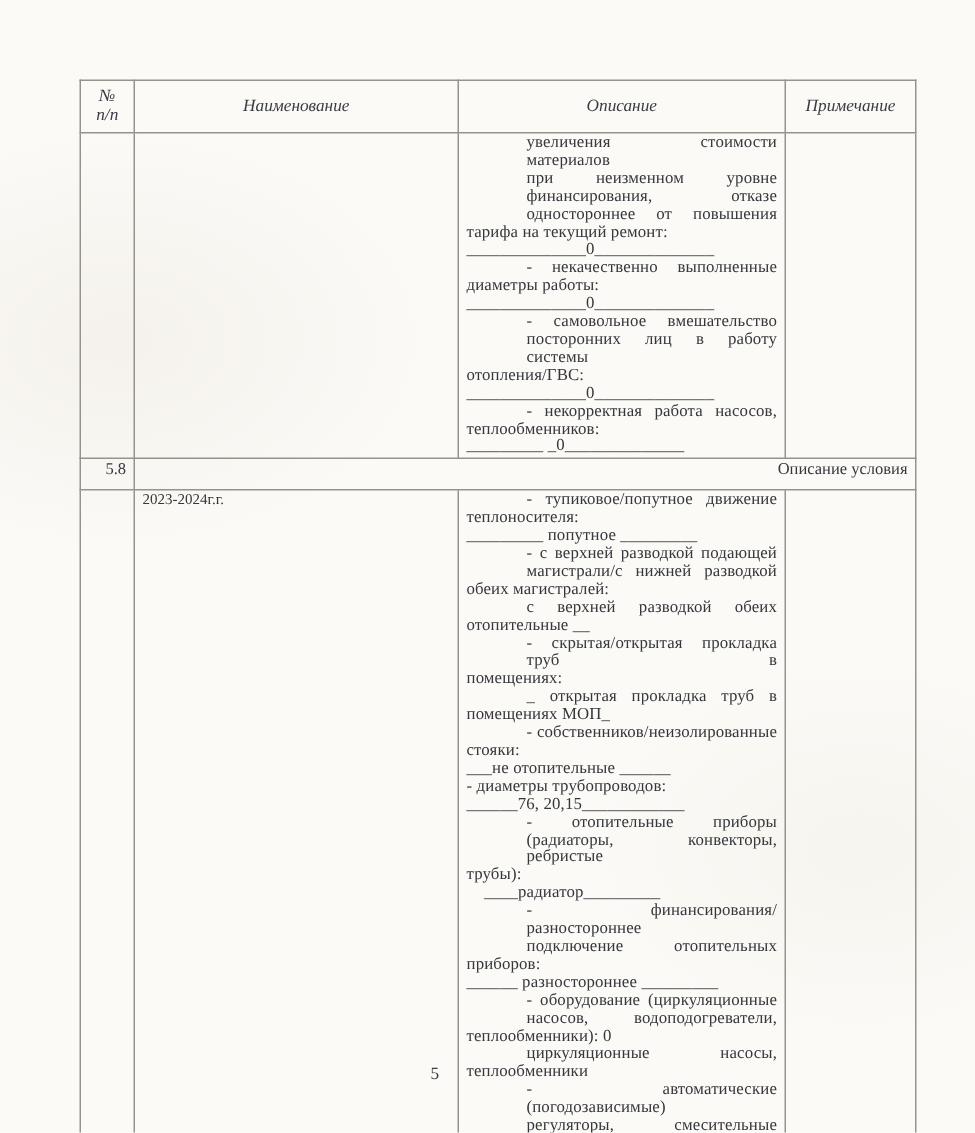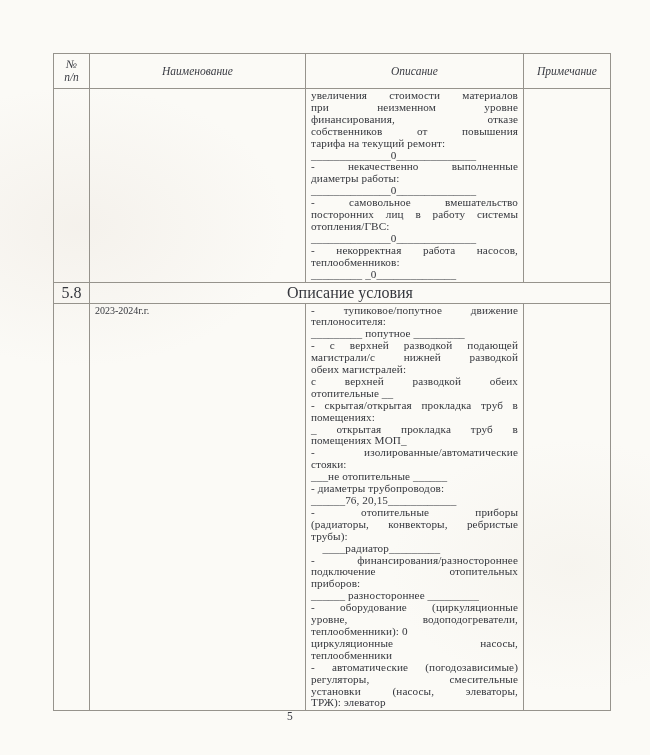--- a/index.html
+++ b/index.html
@@ -49,34 +49,35 @@
   }
   .cell-num {
     text-align: center;
     font-size: 11.5px;
   }
   .cell-name {
     font-size: 10px;
     padding-left: 8px;
   }
   .cell-section {
-    text-align: center;
-    font-size: 16px;
+    text-align: right;
+    font-size: 11px;
     height: 18px;
     vertical-align: middle;
     padding: 0;
   }
   .line {
     font-size: 11.2px;
     line-height: 11.9px;
     letter-spacing: 0.1px;
   }
   .line-j {
     text-align: justify;
     text-align-last: justify;
+    margin-left: 40px;
   }
   .line-l {
     text-align: left;
     white-space: pre;
   }
   .page-number {
     position: absolute;
     left: 287px;
     top: 710px;
     font-size: 11.5px;
@@ -105,21 +106,21 @@
       <th>Примечание</th>
     </tr>
 
     <tr>
       <td class="cell-num"></td>
       <td class="cell-name"></td>
       <td>
             <div class="line line-j">увеличения стоимости материалов</div>
             <div class="line line-j">при неизменном уровне</div>
             <div class="line line-j">финансирования, отказе</div>
-            <div class="line line-j">собственников от повышения</div>
+            <div class="line line-j">одностороннее от повышения</div>
             <div class="line line-l">тарифа на текущий ремонт:</div>
             <div class="line line-l">______________0______________</div>
             <div class="line line-j">- некачественно выполненные</div>
             <div class="line line-l">диаметры работы:</div>
             <div class="line line-l">______________0______________</div>
             <div class="line line-j">- самовольное вмешательство</div>
             <div class="line line-j">посторонних лиц в работу системы</div>
             <div class="line line-l">отопления/ГВС:</div>
             <div class="line line-l">______________0______________</div>
             <div class="line line-j">- некорректная работа насосов,</div>
@@ -143,35 +144,35 @@
             <div class="line line-l">_________ попутное _________</div>
             <div class="line line-j">- с верхней разводкой подающей</div>
             <div class="line line-j">магистрали/с нижней разводкой</div>
             <div class="line line-l">обеих магистралей:</div>
             <div class="line line-j">с верхней разводкой обеих</div>
             <div class="line line-l">отопительные __</div>
             <div class="line line-j">- скрытая/открытая прокладка труб в</div>
             <div class="line line-l">помещениях:</div>
             <div class="line line-j">_ открытая прокладка труб в</div>
             <div class="line line-l">помещениях МОП_</div>
-            <div class="line line-j">- изолированные/автоматические</div>
+            <div class="line line-j">- собственников/неизолированные</div>
             <div class="line line-l">стояки:</div>
             <div class="line line-l">___не отопительные ______</div>
             <div class="line line-l">- диаметры трубопроводов:</div>
             <div class="line line-l">______76, 20,15____________</div>
             <div class="line line-j">- отопительные приборы</div>
             <div class="line line-j">(радиаторы, конвекторы, ребристые</div>
             <div class="line line-l">трубы):</div>
             <div class="line line-l">    ____радиатор_________</div>
             <div class="line line-j">- финансирования/разностороннее</div>
             <div class="line line-j">подключение отопительных</div>
             <div class="line line-l">приборов:</div>
             <div class="line line-l">______ разностороннее _________</div>
             <div class="line line-j">- оборудование (циркуляционные</div>
-            <div class="line line-j">уровне, водоподогреватели,</div>
+            <div class="line line-j">насосов, водоподогреватели,</div>
             <div class="line line-l">теплообменники): 0</div>
             <div class="line line-j">циркуляционные насосы,</div>
             <div class="line line-l">теплообменники</div>
             <div class="line line-j">- автоматические (погодозависимые)</div>
             <div class="line line-j">регуляторы, смесительные</div>
             <div class="line line-j">установки (насосы, элеваторы,</div>
             <div class="line line-l">ТРЖ): элеватор</div>
           </td>
       <td></td>
     </tr>

